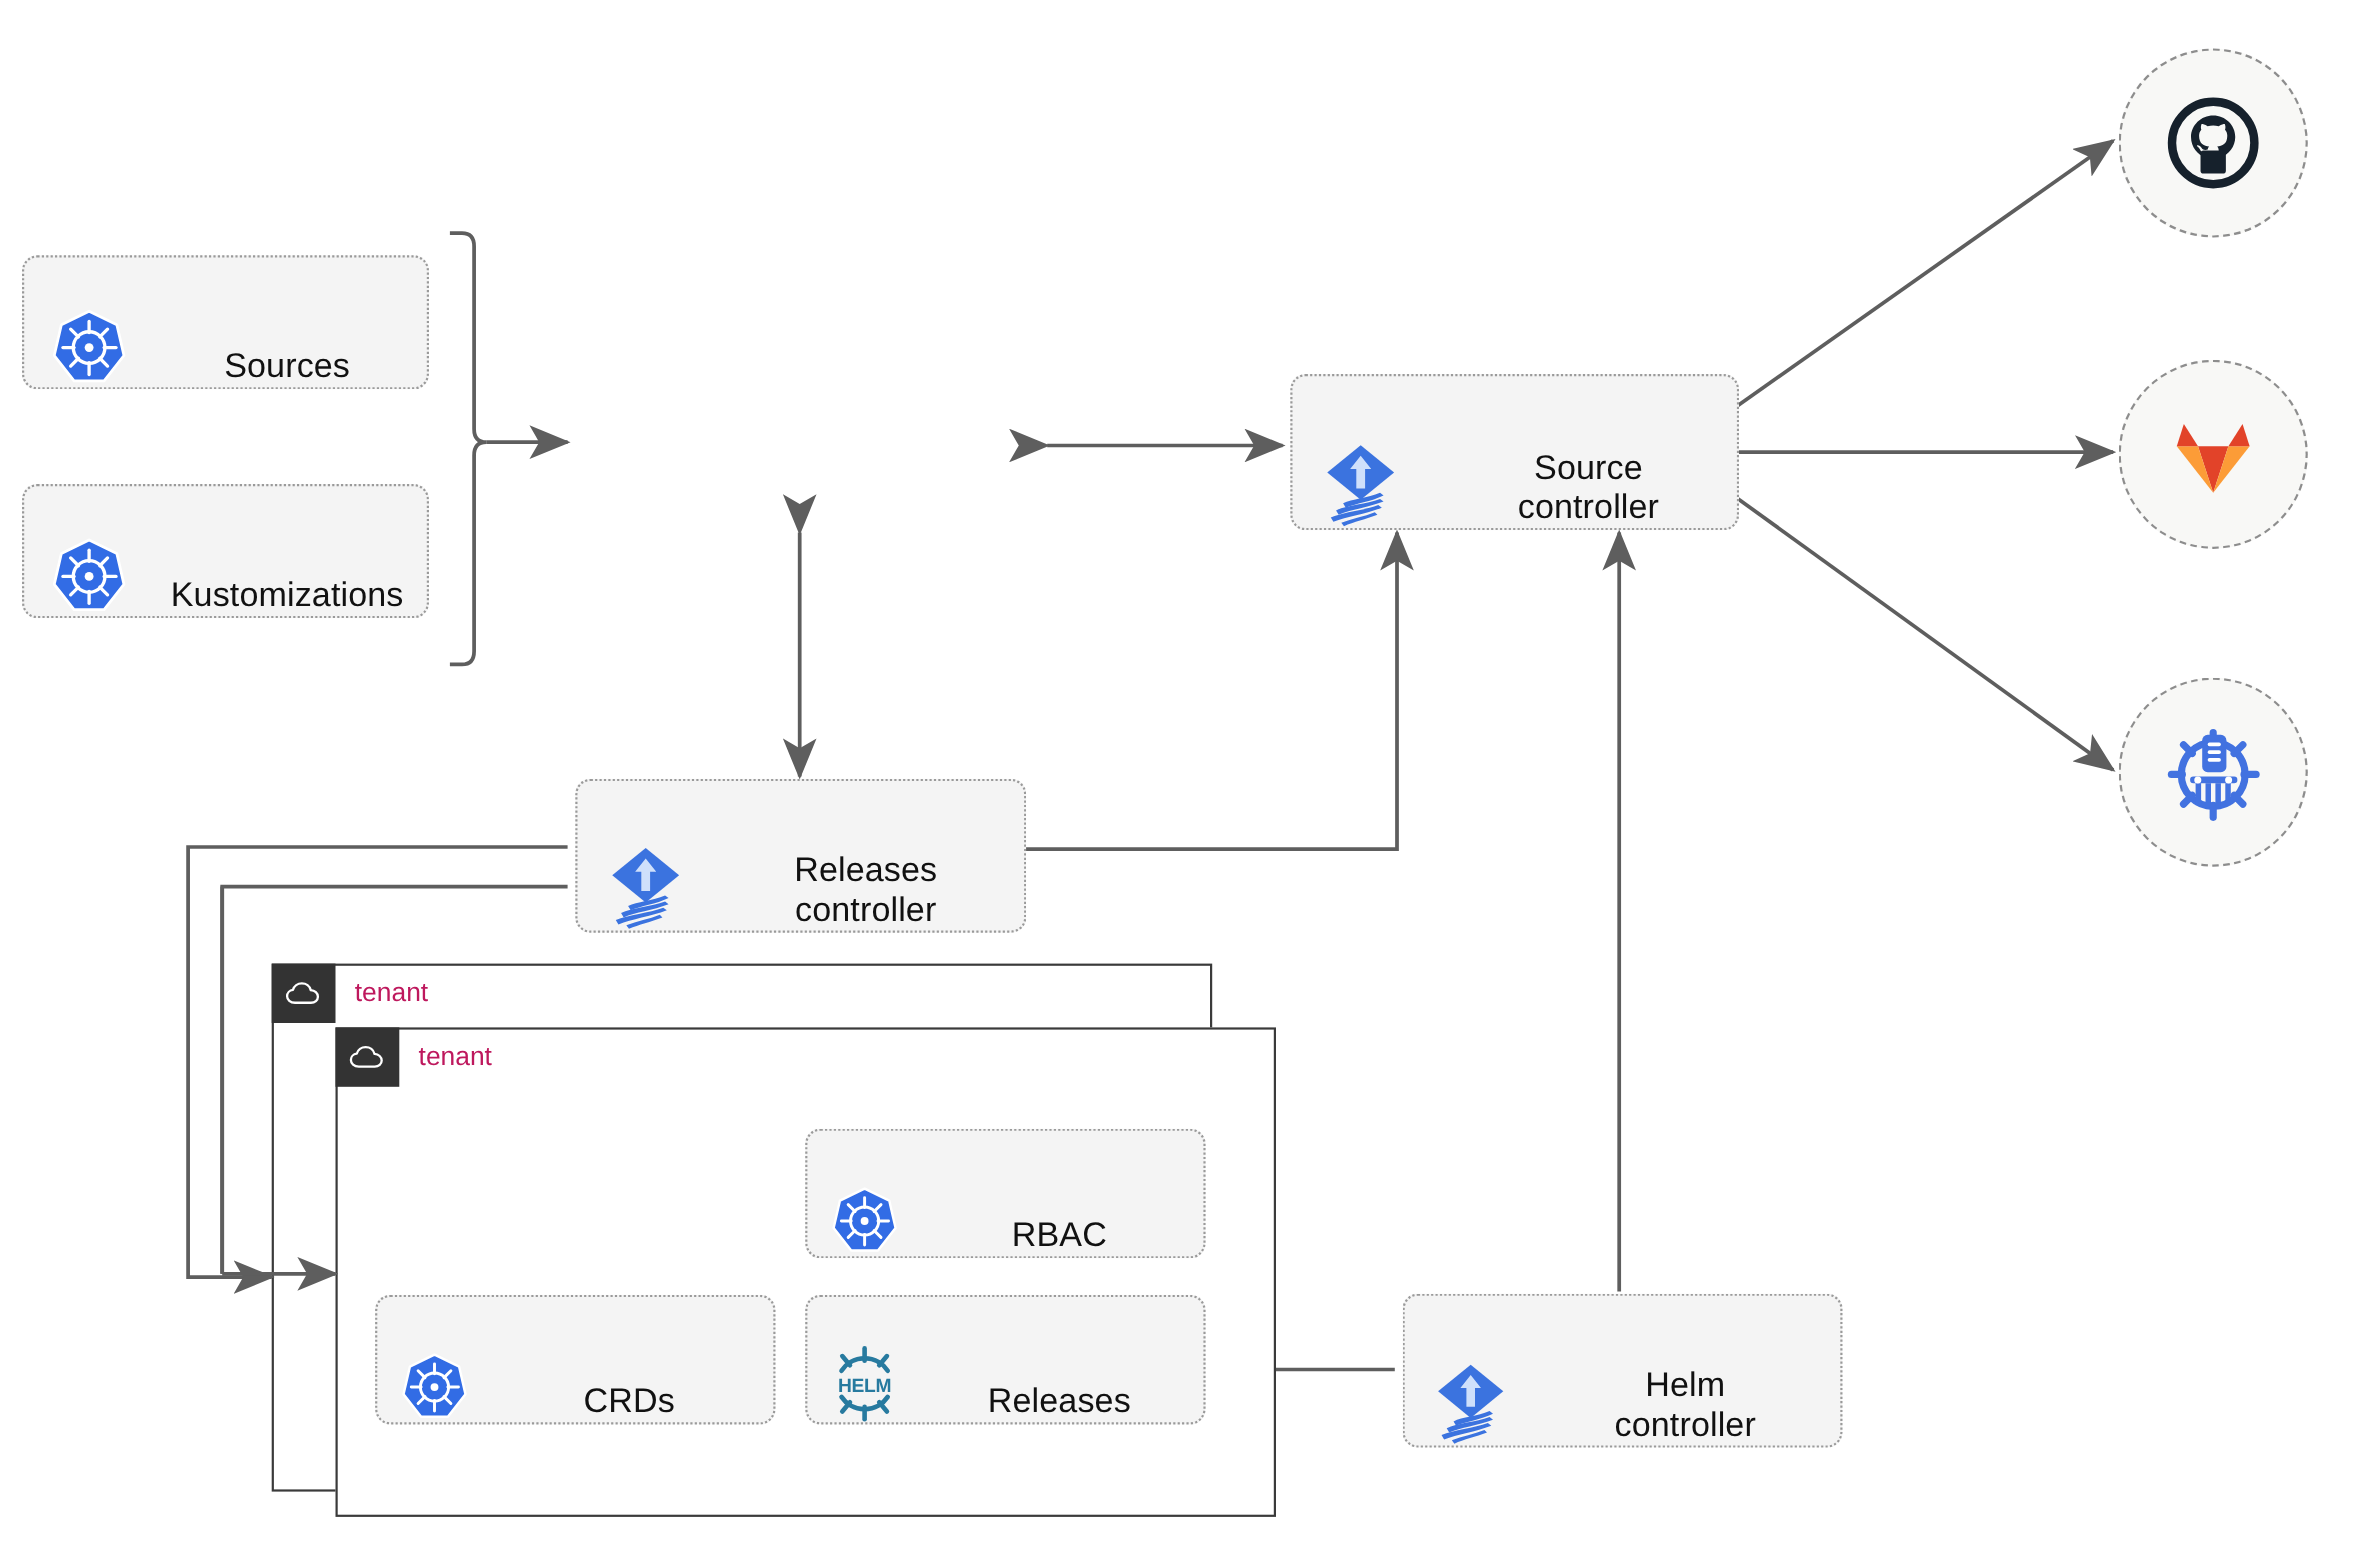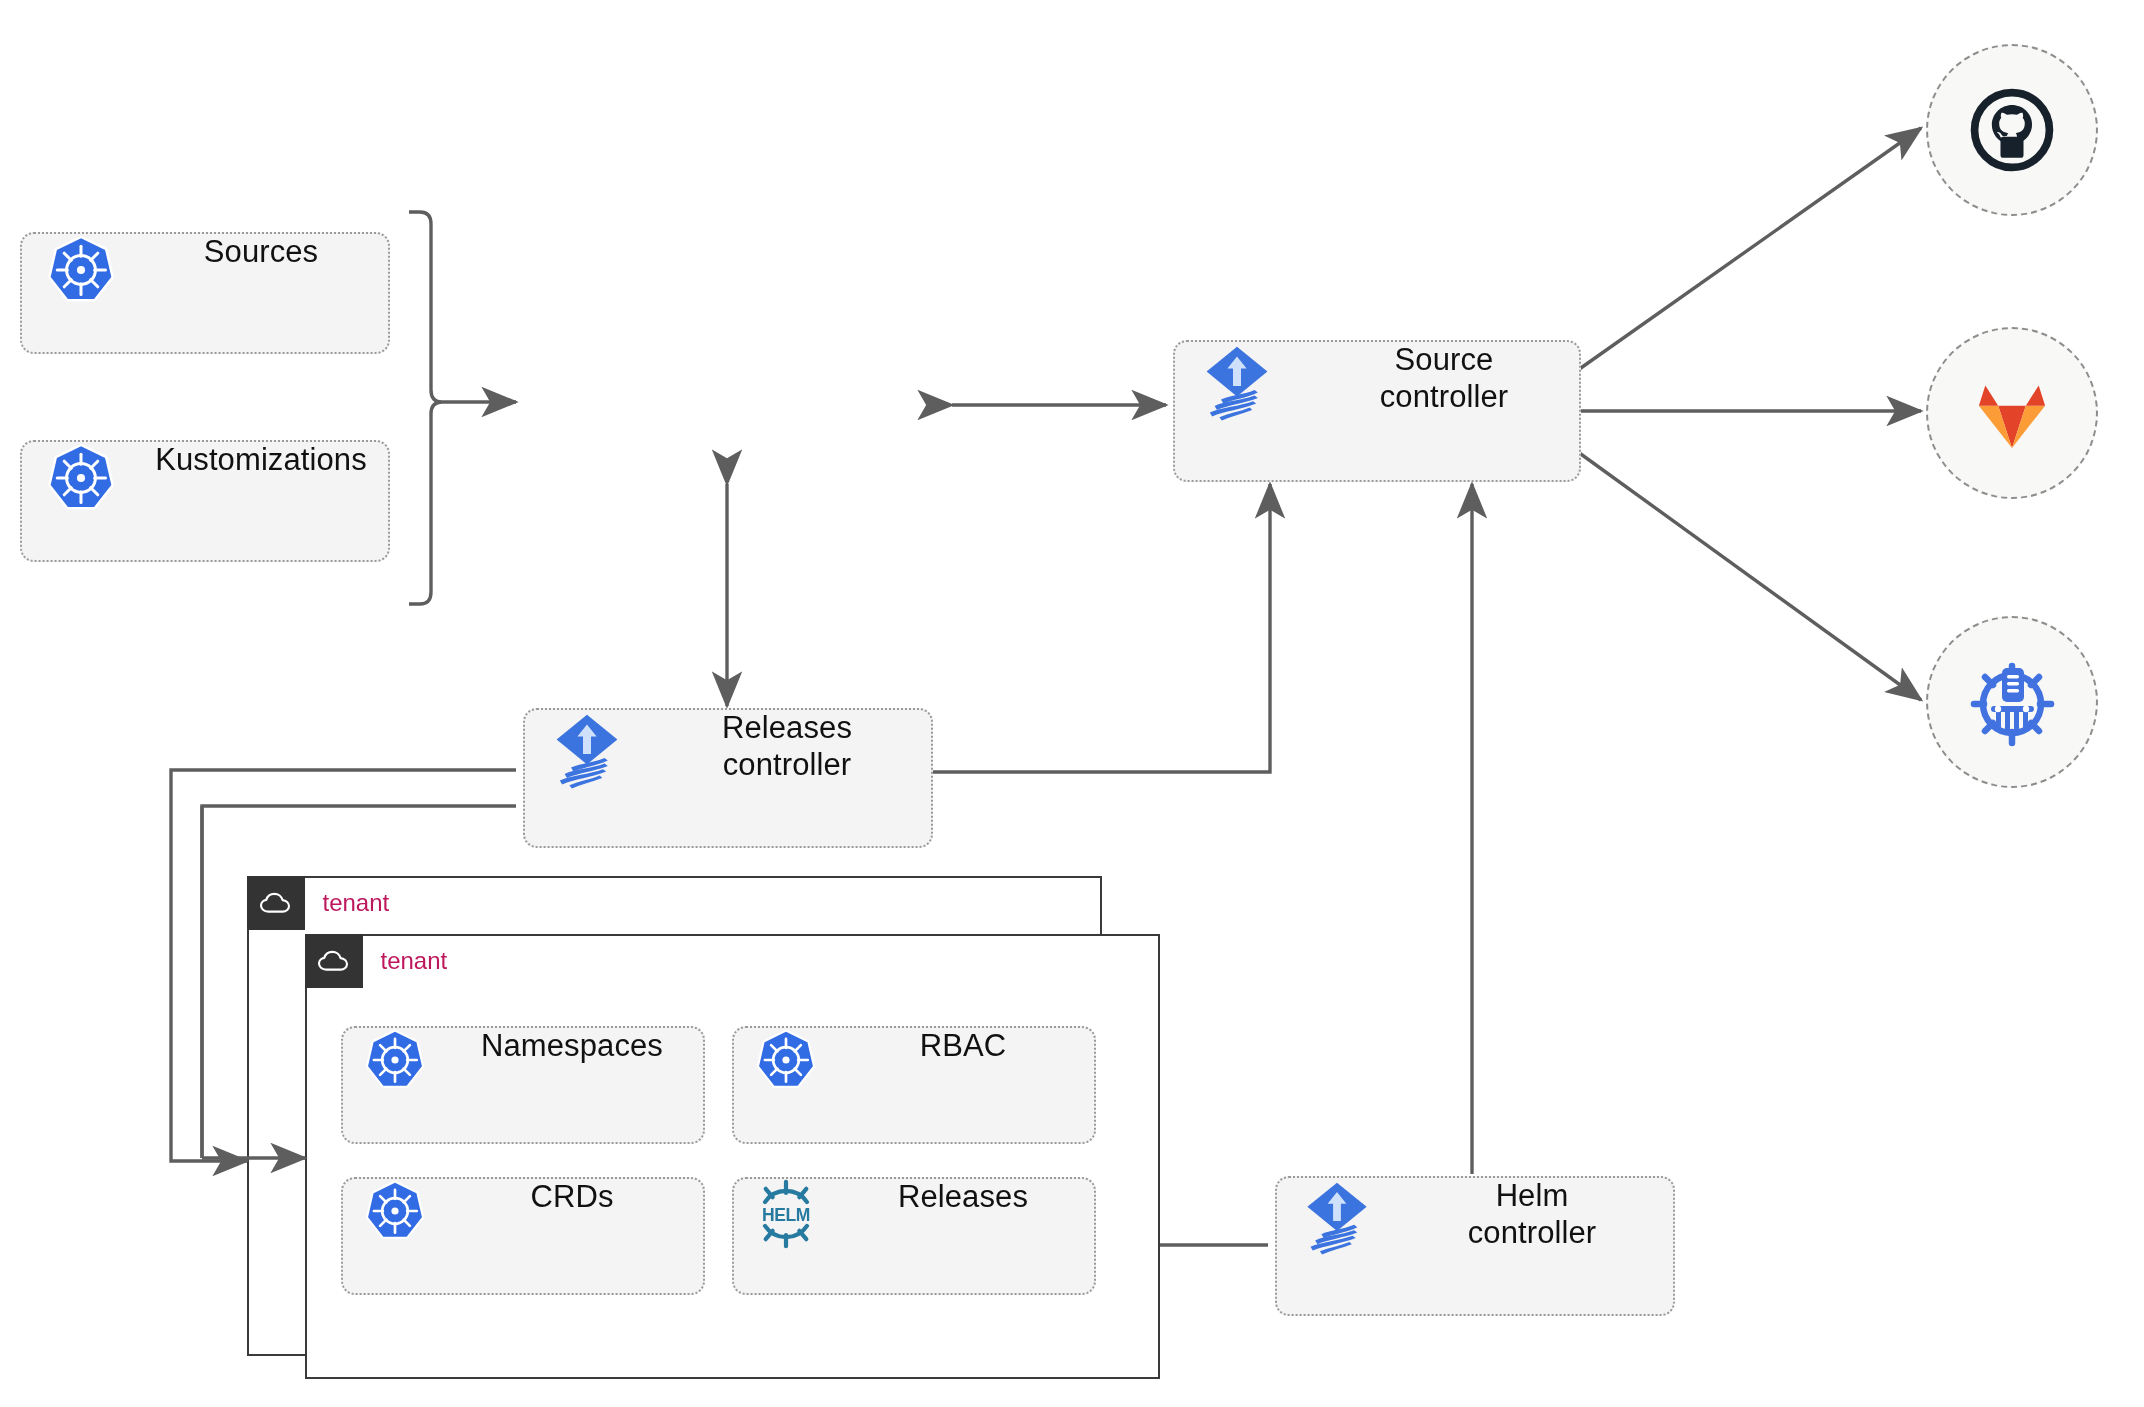--- a/index.html
+++ b/index.html
@@ -6,21 +6,21 @@
   html,body{margin:0;padding:0;background:#ffffff;}
   body{font-family:"Liberation Sans","DejaVu Sans",sans-serif;}
   #stage{position:relative;width:2144px;height:1407px;background:#fff;overflow:hidden;}
 
   
   .node{
     position:absolute;
     background:#f4f4f4;
     border:2.5px dotted #9a9a9a;
     border-radius:14px;
-    display:flex;align-items:flex-start;
+    display:flex;align-items:flex-end;
     box-sizing:border-box;
     z-index:6;
   }
   .node .ico{flex:0 0 auto;display:flex;align-items:center;justify-content:center;}
   .node .lbl{
     flex:1 1 auto;text-align:center;color:#111;
     font-size:31px;line-height:1.18;letter-spacing:.1px;
     white-space:pre-line;padding-right:6px;
   }
 
@@ -231,40 +231,20 @@
           <path d="M22,80 C34,74 56,73 72,67 L76,70 C58,77 38,79 25,85 Z"></path>
           <path d="M16,88 C30,82 54,80 70,74 L74,77 C56,84 34,87 19,93 Z"></path>
           <path d="M28,94 C40,89 54,87 66,82 L69,85 C56,90 42,93 31,98 Z"></path>
         </g>
       </svg>
     </div>
     <div class="lbl">Helm
 controller</div>
   </div>
 
-  <div class="node" style="left:341px;top:1026px;width:364px;height:118px;z-index:7;">
-    <div class="ico" style="width:104px;">
-      <svg width="64" height="64" viewBox="0 0 100 100" aria-hidden="true">
-        <polygon points="50,4 85,21 94,60 69,92 31,92 6,60 15,21" fill="#326ce5" stroke="#ffffff" stroke-width="3.5" stroke-linejoin="round"></polygon>
-        <g stroke="#ffffff" stroke-width="4.2" fill="none" stroke-linecap="round">
-          <circle cx="50" cy="50" r="20"></circle>
-          <line x1="50" y1="17" x2="50" y2="31"></line>
-            <line x1="50" y1="69" x2="50" y2="84"></line>
-          <line x1="17" y1="50" x2="31" y2="50"></line>
-            <line x1="69" y1="50" x2="84" y2="50"></line>
-          <line x1="26.7" y1="26.7" x2="36.5" y2="36.5"></line>
-            <line x1="63.5" y1="63.5" x2="73.3" y2="73.3"></line>
-          <line x1="73.3" y1="26.7" x2="63.5" y2="36.5"></line>
-            <line x1="36.5" y1="63.5" x2="26.7" y2="73.3"></line>
-        </g>
-        <circle cx="50" cy="50" r="5.6" fill="#ffffff"></circle>
-      </svg>
-    </div>
-    <div class="lbl">Namespaces</div>
-  </div>
 
   <div class="node" style="left:732px;top:1026px;width:364px;height:118px;z-index:7;">
     <div class="ico" style="width:104px;">
       <svg width="64" height="64" viewBox="0 0 100 100" aria-hidden="true">
         <polygon points="50,4 85,21 94,60 69,92 31,92 6,60 15,21" fill="#326ce5" stroke="#ffffff" stroke-width="3.5" stroke-linejoin="round"></polygon>
         <g stroke="#ffffff" stroke-width="4.2" fill="none" stroke-linecap="round">
           <circle cx="50" cy="50" r="20"></circle>
           <line x1="50" y1="17" x2="50" y2="31"></line>
             <line x1="50" y1="69" x2="50" y2="84"></line>
           <line x1="17" y1="50" x2="31" y2="50"></line>

